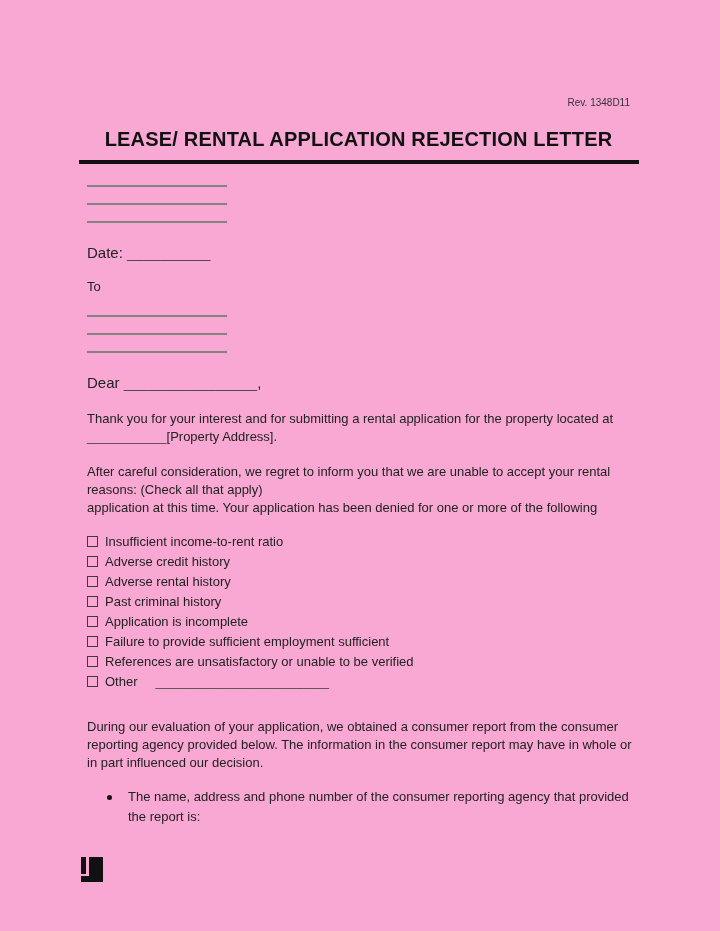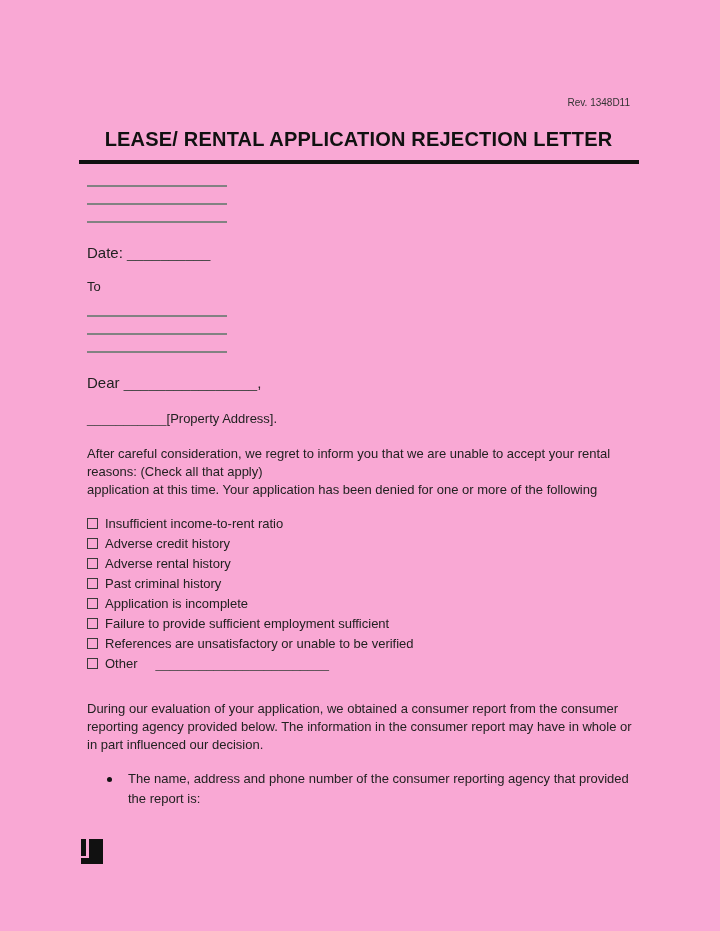--- a/index.html
+++ b/index.html
@@ -111,20 +111,21 @@
     <div class="blank-rule"></div>
     <div class="blank-rule"></div>
   </div>
 
   <div class="inline-line">
     <span>Dear</span>
     <span class="blank">________________</span><span>,</span>
   </div>
 
   <div class="para">
+    <div>Thank you for your interest and for submitting a rental application for the property located at</div>
     <div><span class="blank">___________</span><span>[Property Address].</span></div>
   </div>
 
   <div class="para p2">
     <div>After careful consideration, we regret to inform you that we are unable to accept your rental</div>
     <div>reasons: (Check all that apply)</div>
     <div>application at this time. Your application has been denied for one or more of the following</div>
   </div>
 
   <div class="checklist">

